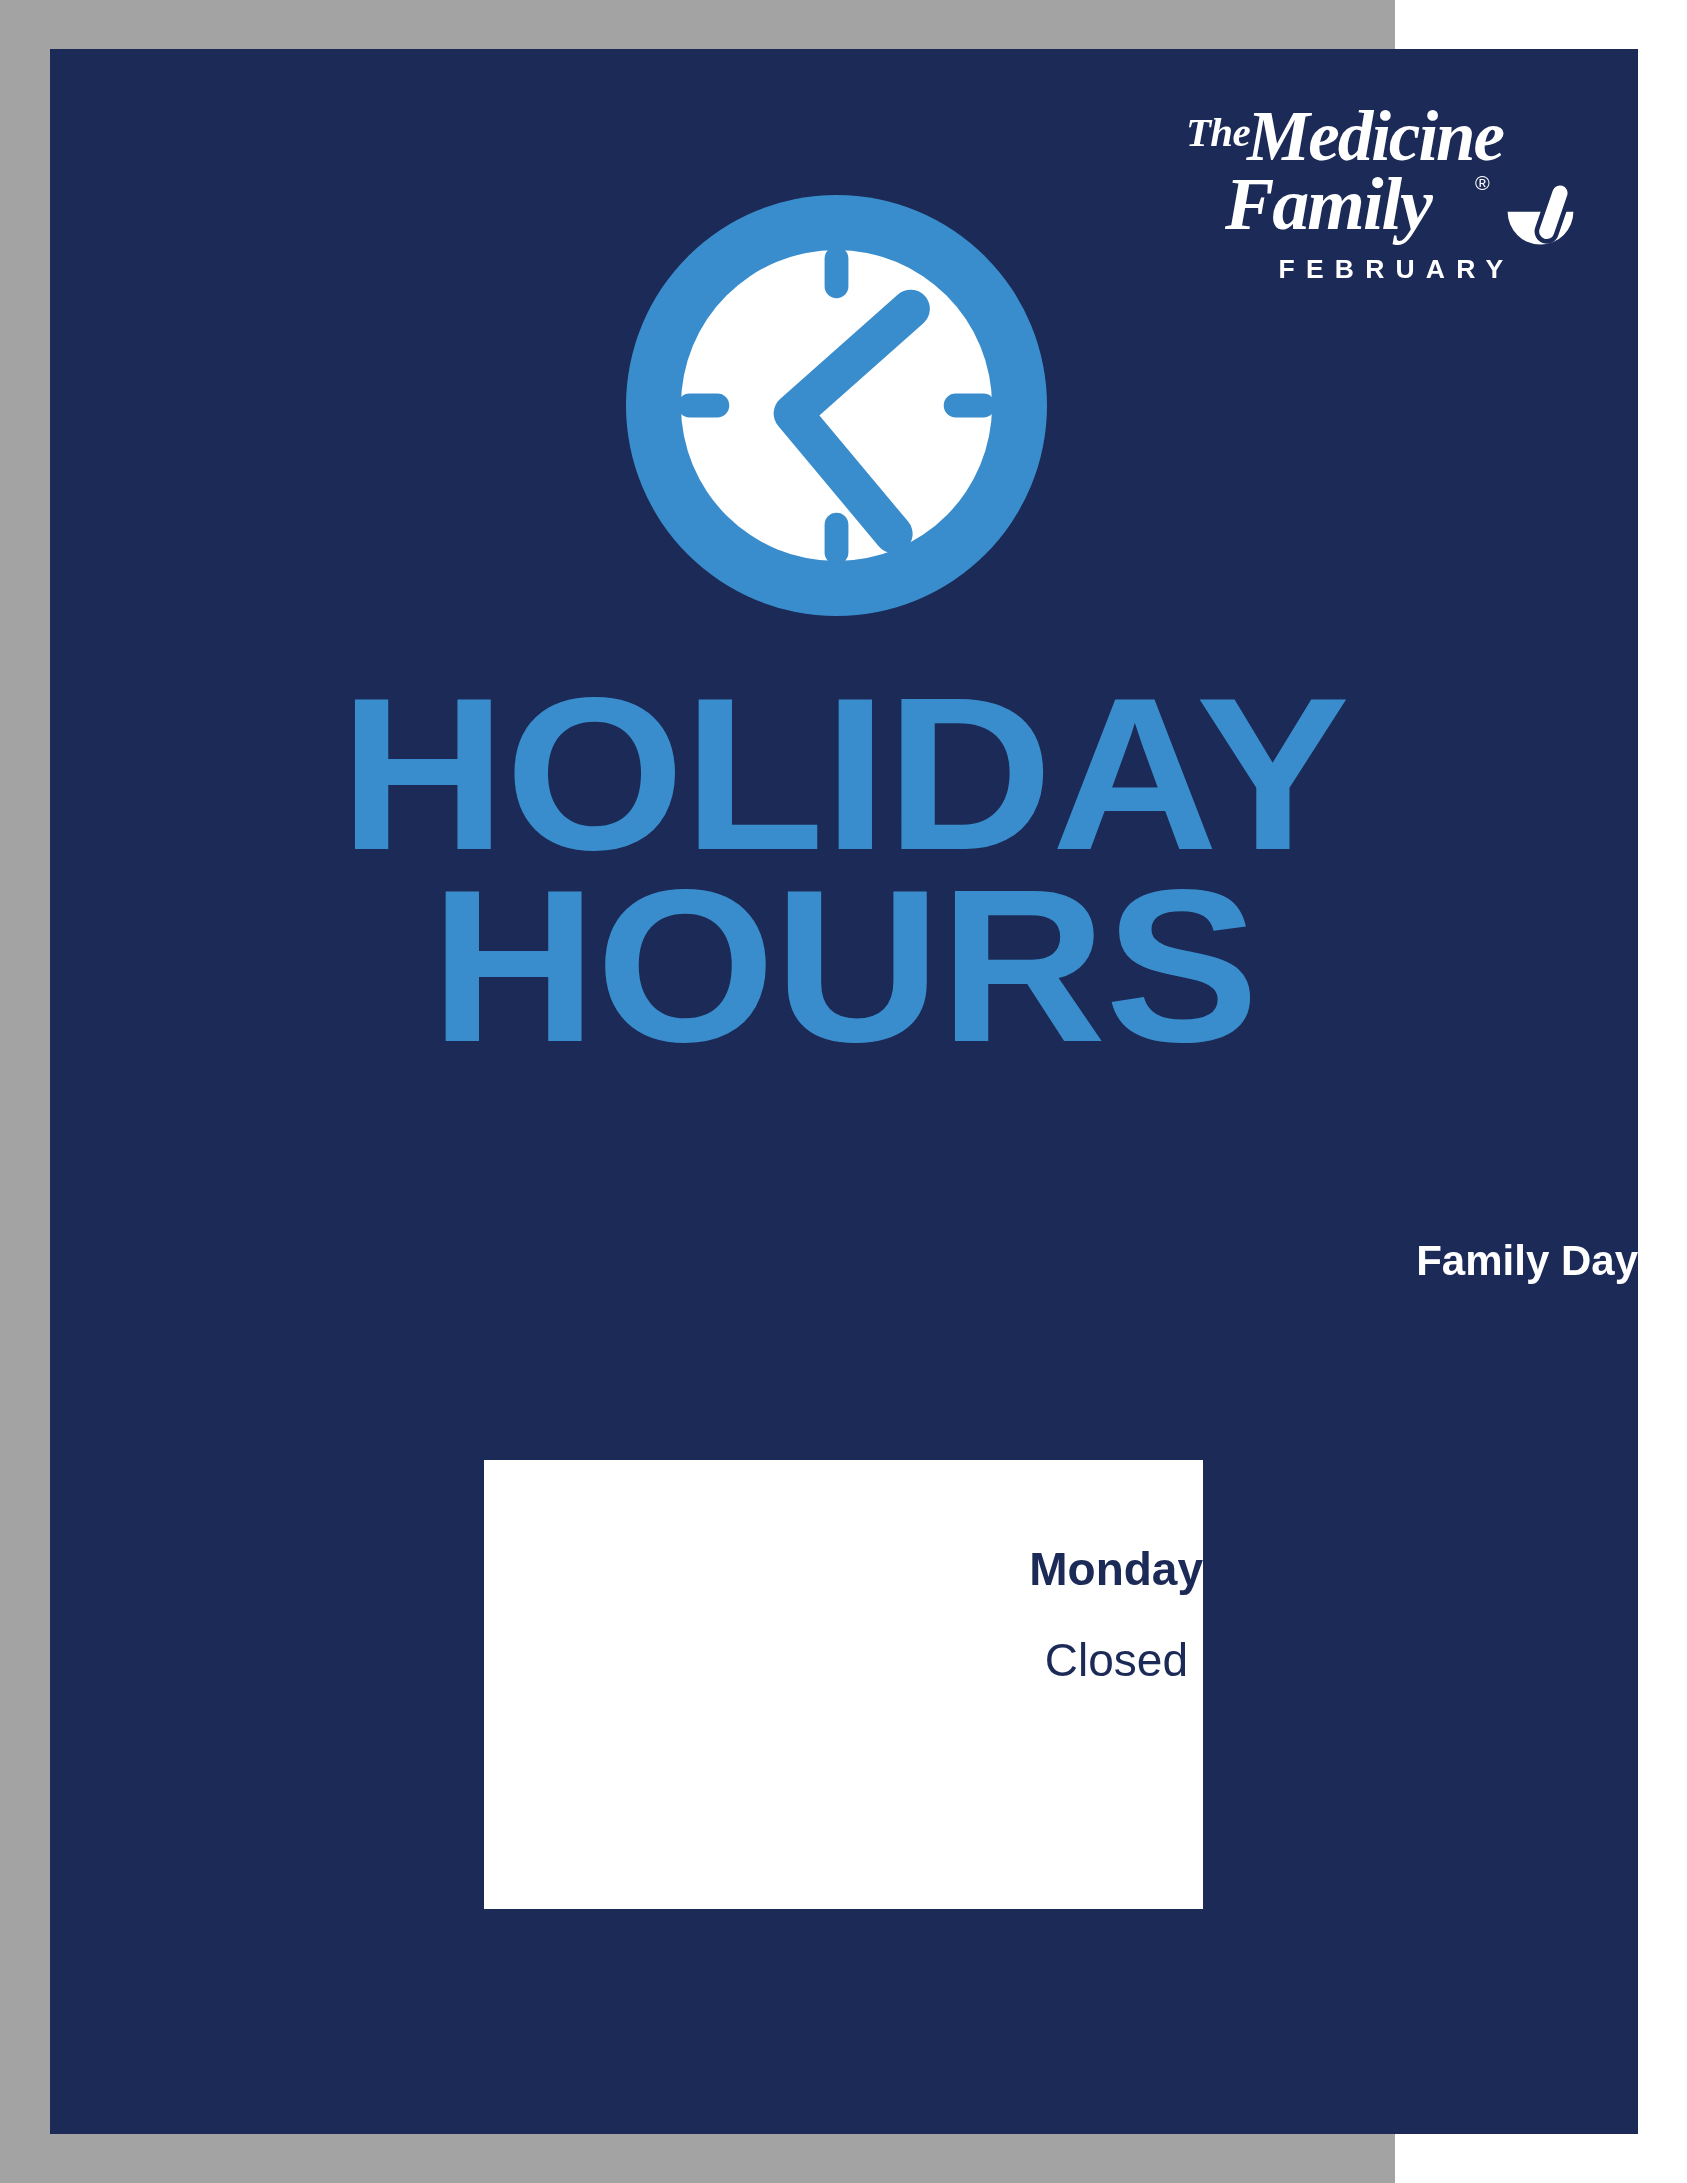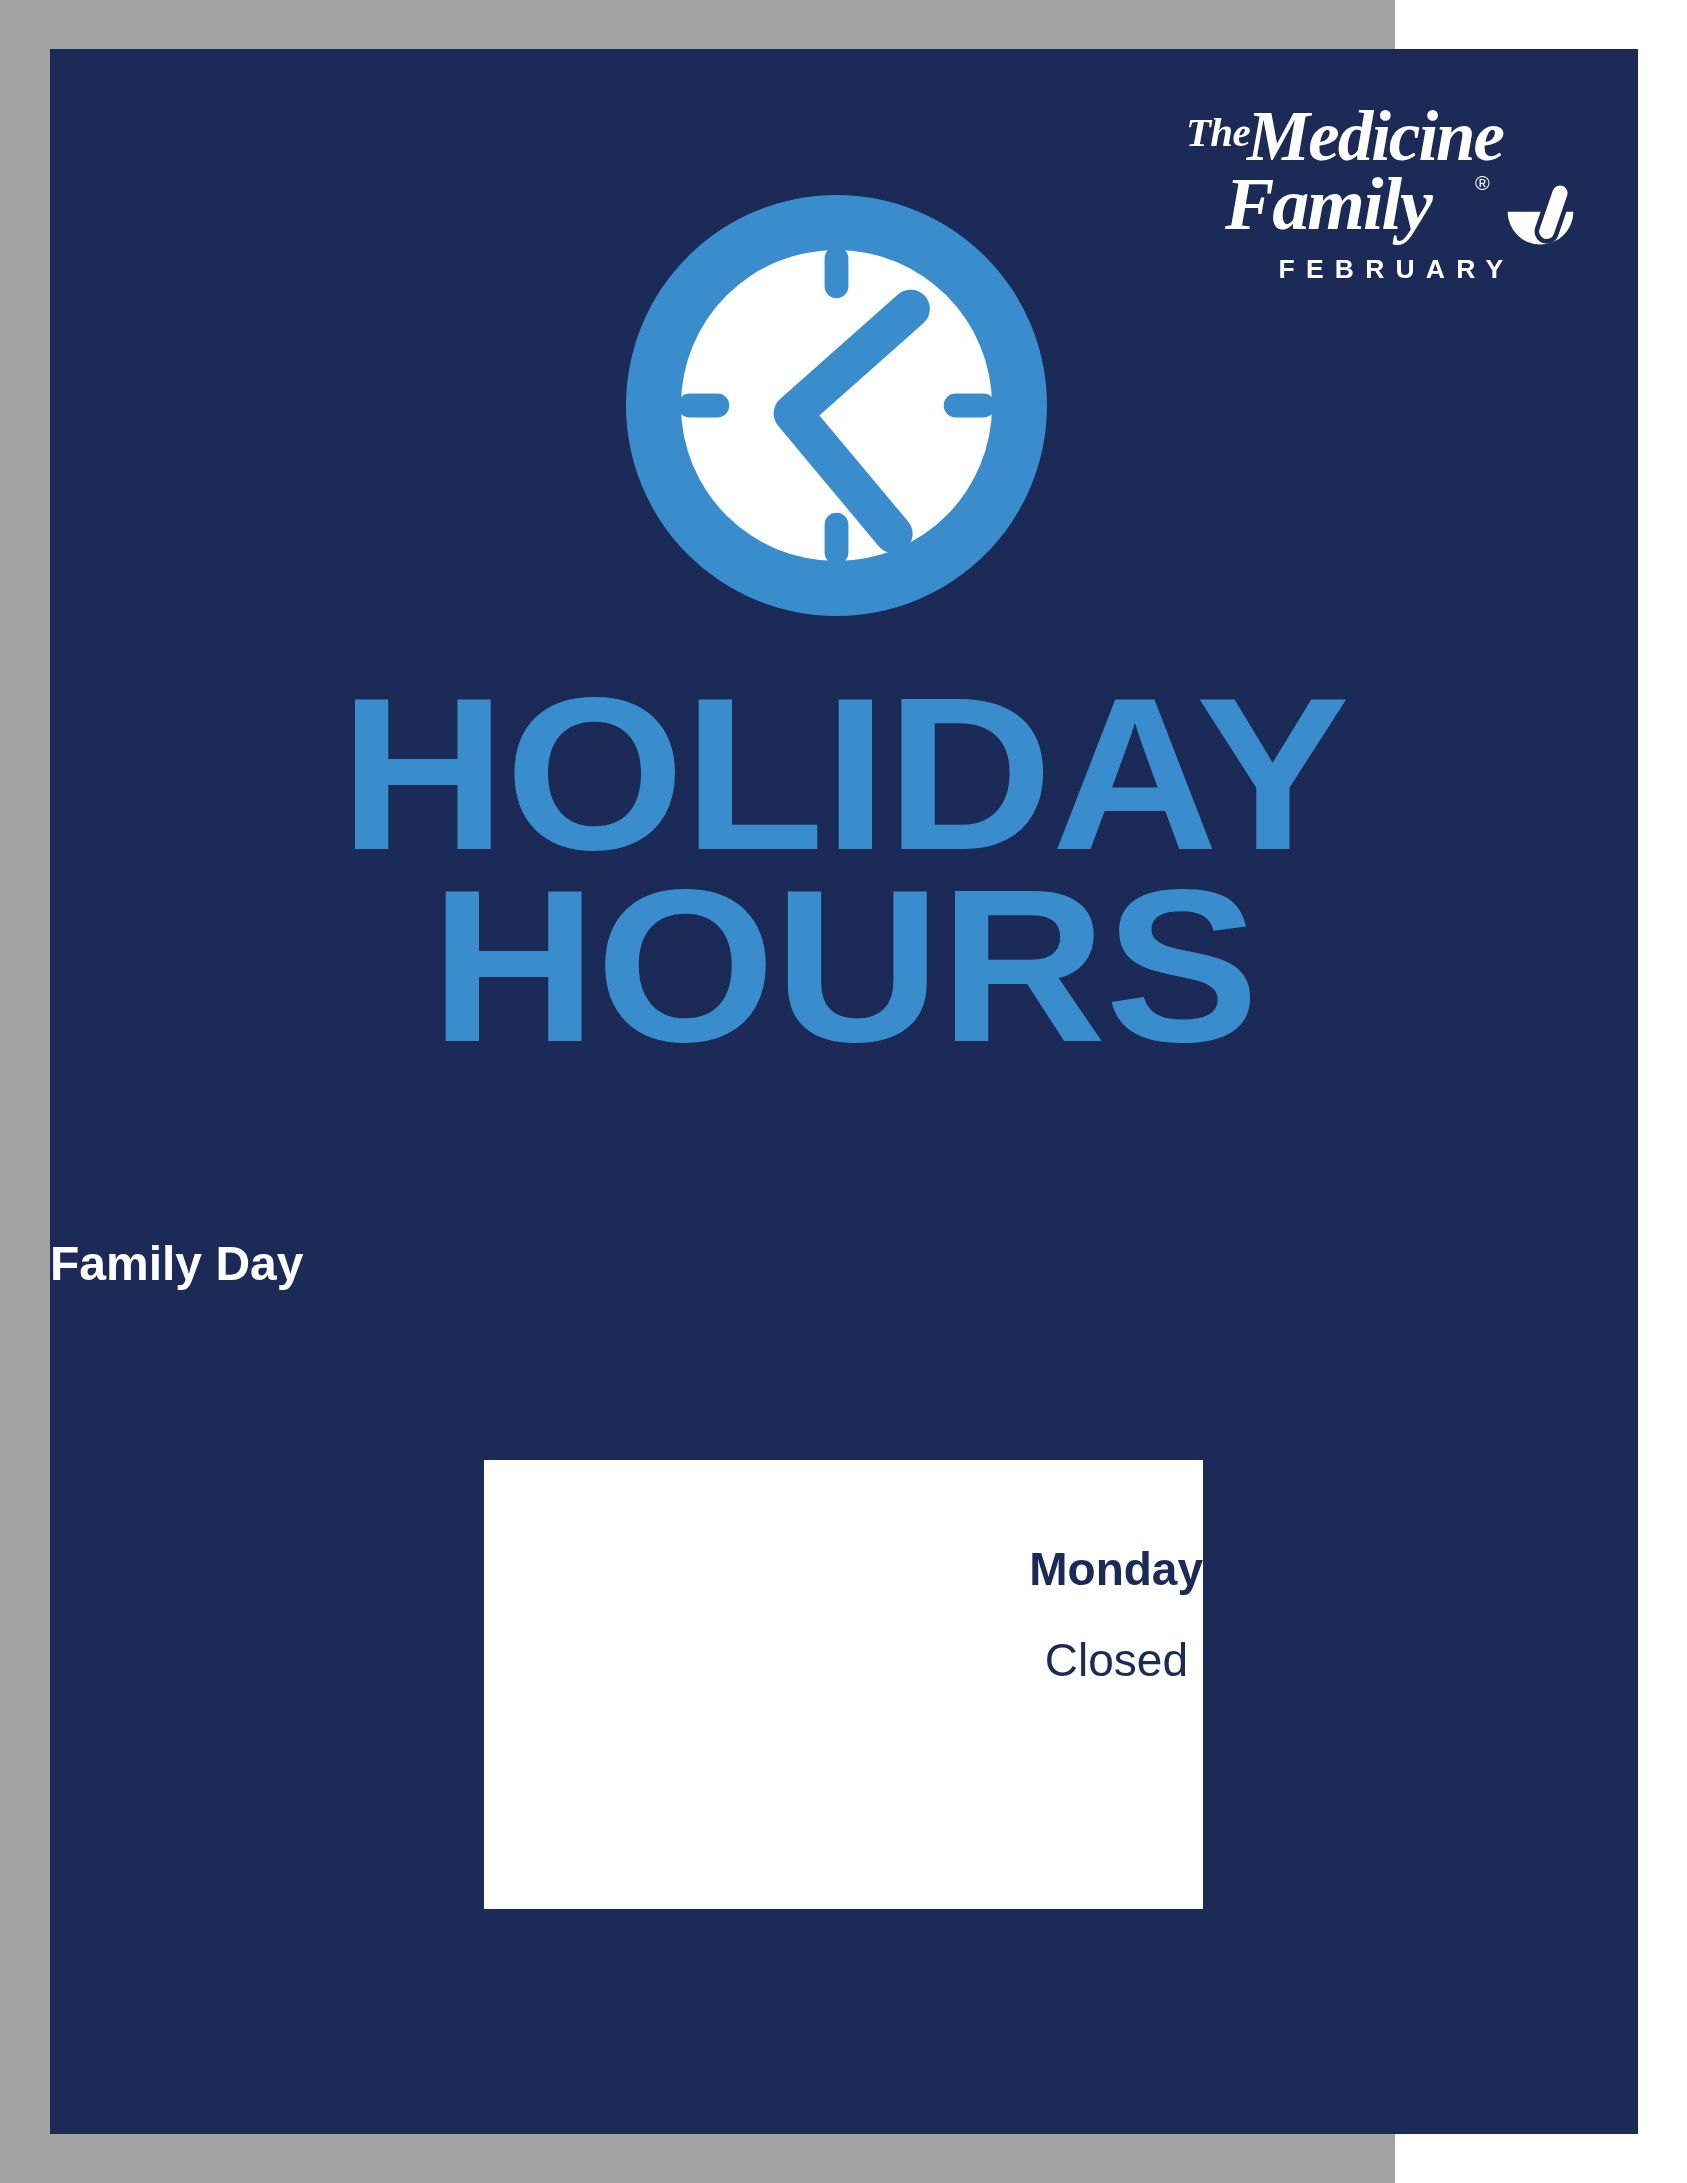--- a/index.html
+++ b/index.html
@@ -158,24 +158,24 @@
 
   .headline-line-1 { font-size: 218px; }
   .headline-line-2 { font-size: 218px; }
 
   
   .subtitle {
     position: absolute;
     left: 0;
     top: 1191px;
     width: 1588px;
-    text-align: left;
-    font-family: "Liberation Sans", "DejaVu Sans", sans-serif;
-    font-weight: 700;
-    font-size: 48px;
+    text-align: right;
+    font-family: "Liberation Sans", "DejaVu Sans", sans-serif;
+    font-weight: 700;
+    font-size: 42px;
     line-height: 1;
     color: #ffffff;
     letter-spacing: 0px;
   }
 
   
   .info-card {
     position: absolute;
     left: 434px;
     top: 1411px;

